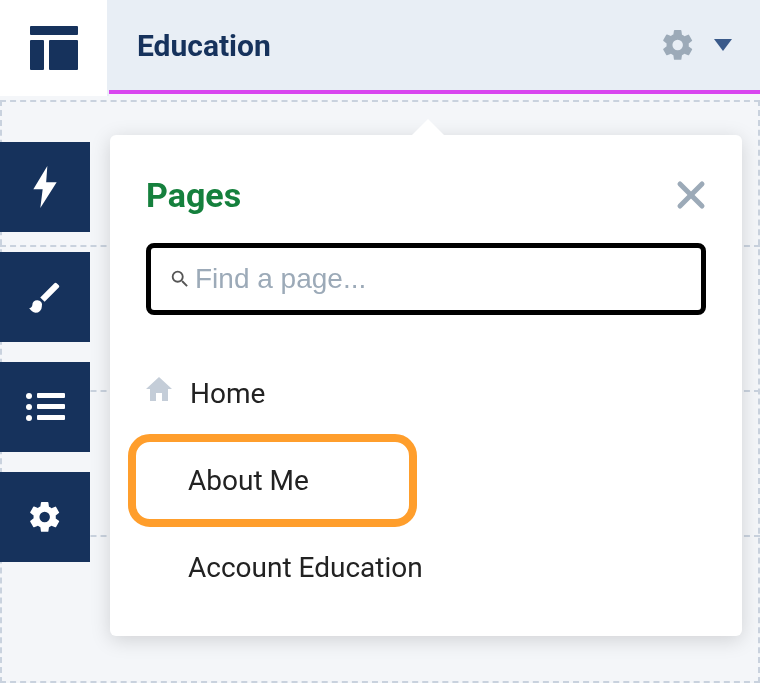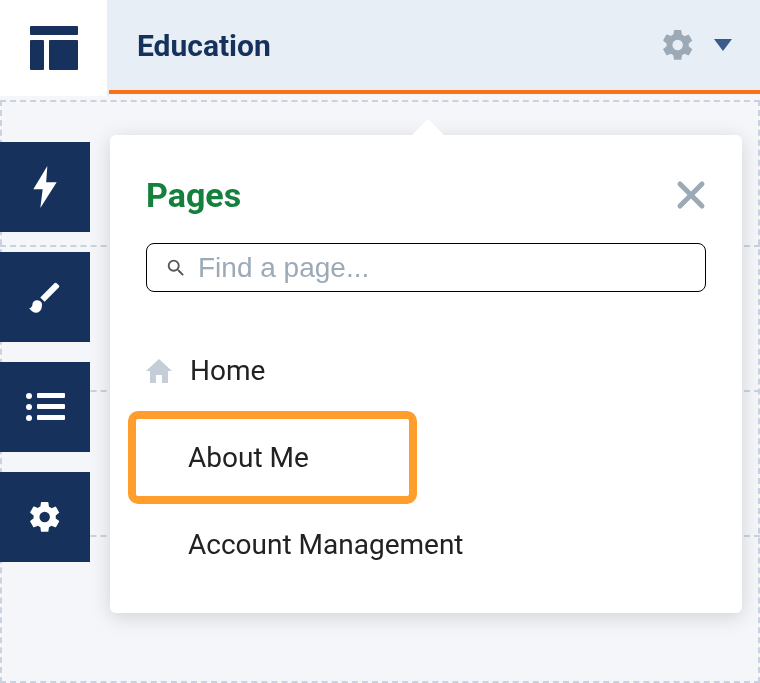--- a/index.html
+++ b/index.html
@@ -45,21 +45,21 @@
       border-right: 2px solid #e8eef5;
     }
     .header-title-cell {
       flex: 1;
       height: 94px;
       background: #e8eef5;
       display: flex;
       align-items: center;
       justify-content: space-between;
       padding: 0 28px;
-      border-bottom: 4px solid #f97316;
+      border-bottom: 4px solid #d946ef;
     }
     .header-title {
       font-size: 30px;
       font-weight: 700;
       color: #16325c;
     }
     .header-actions {
       display: flex;
       align-items: center;
       gap: 18px;
@@ -114,53 +114,53 @@
     .popover-title {
       font-size: 34px;
       font-weight: 700;
       color: #15803d;
     }
     .search-wrap {
       padding: 0 36px 40px 36px;
     }
     .search-box {
       position: relative;
-      border: 1px solid #000000;
+      border: 5px solid #000000;
       border-radius: 8px;
-      height: 49px;
+      height: 72px;
       display: flex;
       align-items: center;
       padding: 0 18px;
-      gap: 11px;
+      gap: 4px;
     }
     .search-input {
       border: none;
       outline: none;
       font-size: 28px;
       color: #888;
       flex: 1;
       background: transparent;
     }
     .search-input::placeholder { color: #9caab8; }
     .page-list {
       padding: 0 36px;
     }
     .page-item {
       position: relative;
       padding: 22px 0 22px 42px;
       font-size: 28px;
       color: #222;
       cursor: pointer;
       display: flex;
-      align-items: center;
+      align-items: flex-start;
     }
     .page-item.home-item { padding-left: 0; gap: 18px; }
     .page-item.highlighted {
       outline: 8px solid #ff9e2c;
-      border-radius: 2px;
+      border-radius: 14px;
       margin-left: -10px;
       padding-left: 52px;
       width: 273px;
       margin-top: 10px;
       margin-bottom: 10px;
     }
     svg { display: block; }
     .gear-svg { fill: #9caab8; }
     .caret-svg { fill: #3a5a8a; }
     .close-svg { stroke: #9caab8; }
@@ -251,16 +251,16 @@
     <div class="page-item home-item">
       <svg class="home-svg" width="26" height="24" viewBox="0 0 26 24">
         <path d="M13 0 L0 12 L4 12 L4 24 L10 24 L10 16 L16 16 L16 24 L22 24 L22 12 L26 12 Z"></path>
       </svg>
       <span>Home</span>
     </div>
     <div class="page-item highlighted">
       <span>About Me</span>
     </div>
     <div class="page-item">
-      <span>Account Management</span>
+      <span>Account Education</span>
     </div>
   </div>
 </div>
 
 </body></html>

